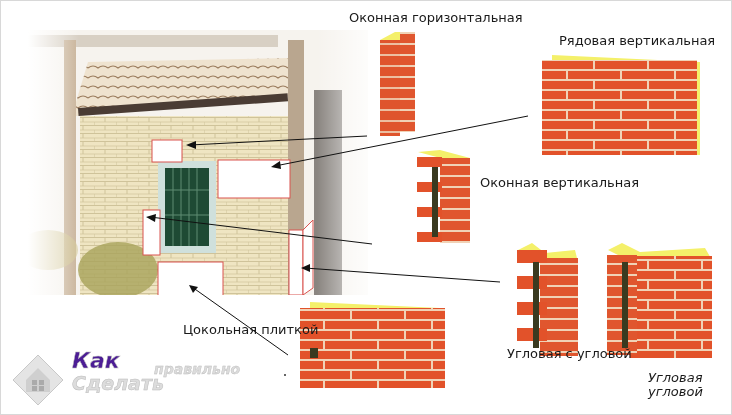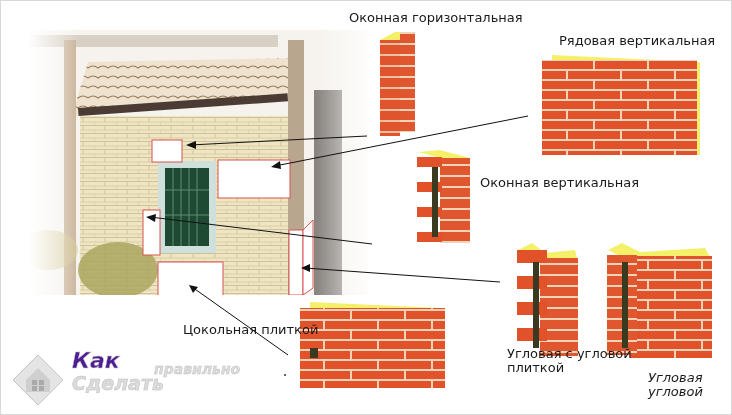--- a/index.html
+++ b/index.html
@@ -150,21 +150,20 @@
   </g>
   <circle cx="285" cy="375" r="1" fill="#333"></circle>
 </svg>
 
 <div class="label" style="left:349px;top:11px;">Оконная горизонтальная</div>
 <div class="label" style="left:559px;top:34px;">Рядовая вертикальная</div>
 <div class="label" style="left:480px;top:176px;text-align:right;">Оконная вертикальная</div>
 <div class="label" style="left:183px;top:323px;">Цокольная плиткой</div>
 <div class="label" style="left:507px;top:347px;">
   <div>Угловая с угловой</div>
-  <div>плиткой</div>
 </div>
 <div class="label" style="left:648px;top:371px;font-style:italic;">
   <div>Угловая</div>
   <div>угловой</div>
 </div>
 
 <div class="wm">
   <svg width="60" height="55" style="position:absolute;left:0;top:0;">
     <polygon points="5,30 30,5 55,30 30,55" fill="#e4e4e4" stroke="#c8c8c8"></polygon>
     <polygon points="18,30 30,18 42,30 42,42 18,42" fill="#cfcfcf"></polygon>

